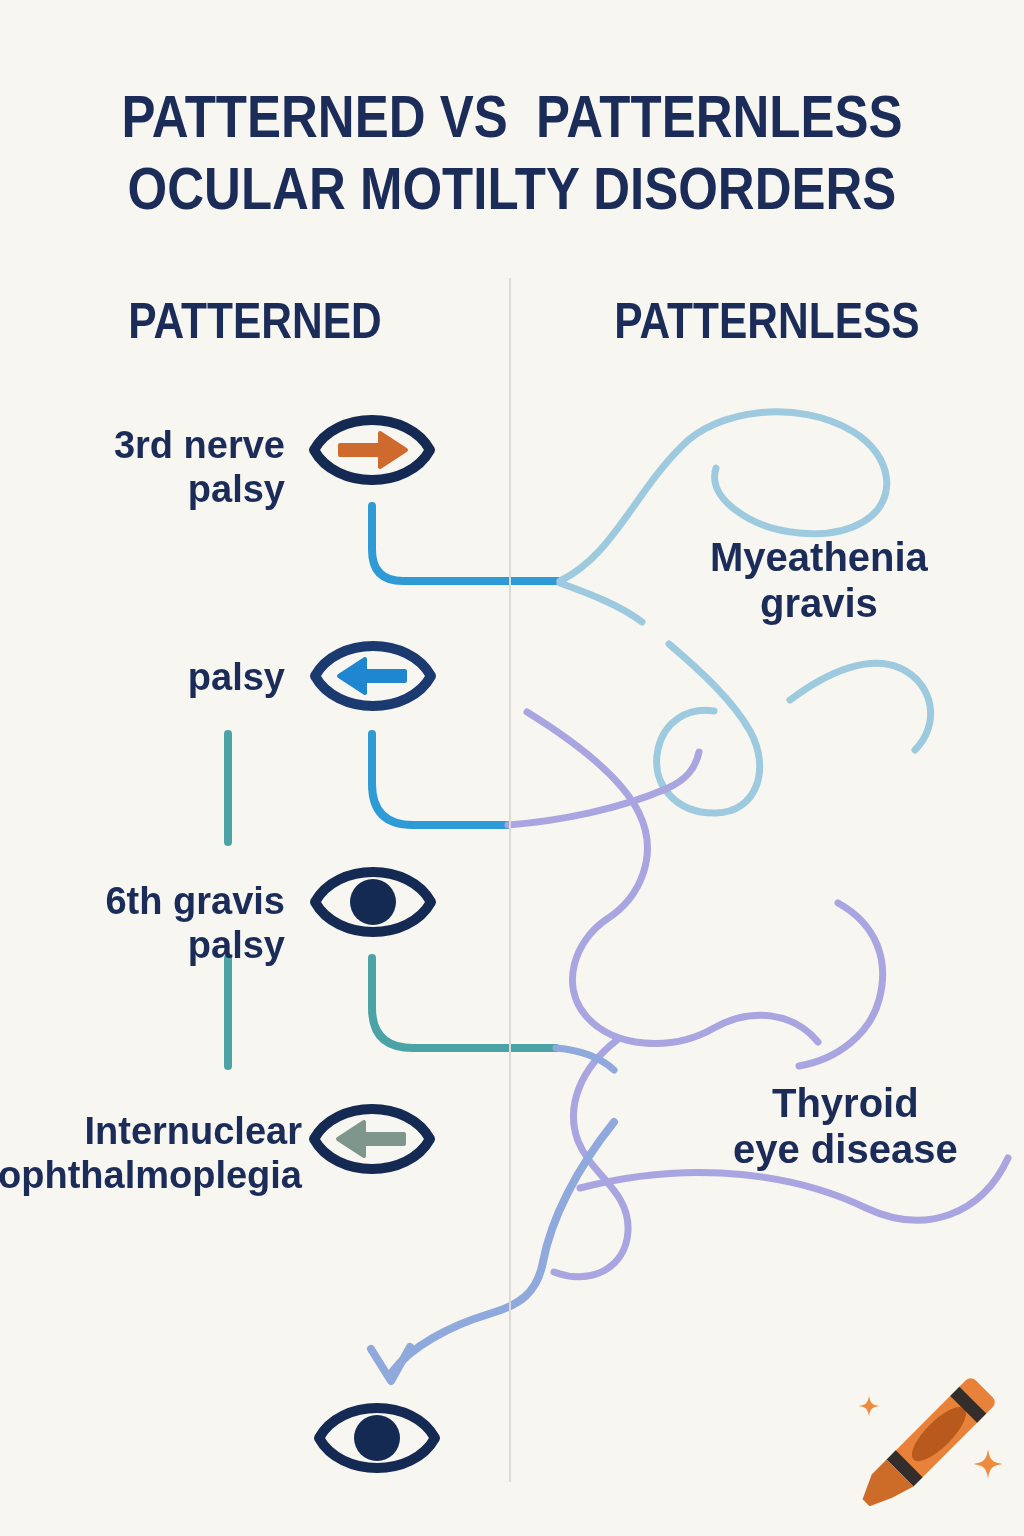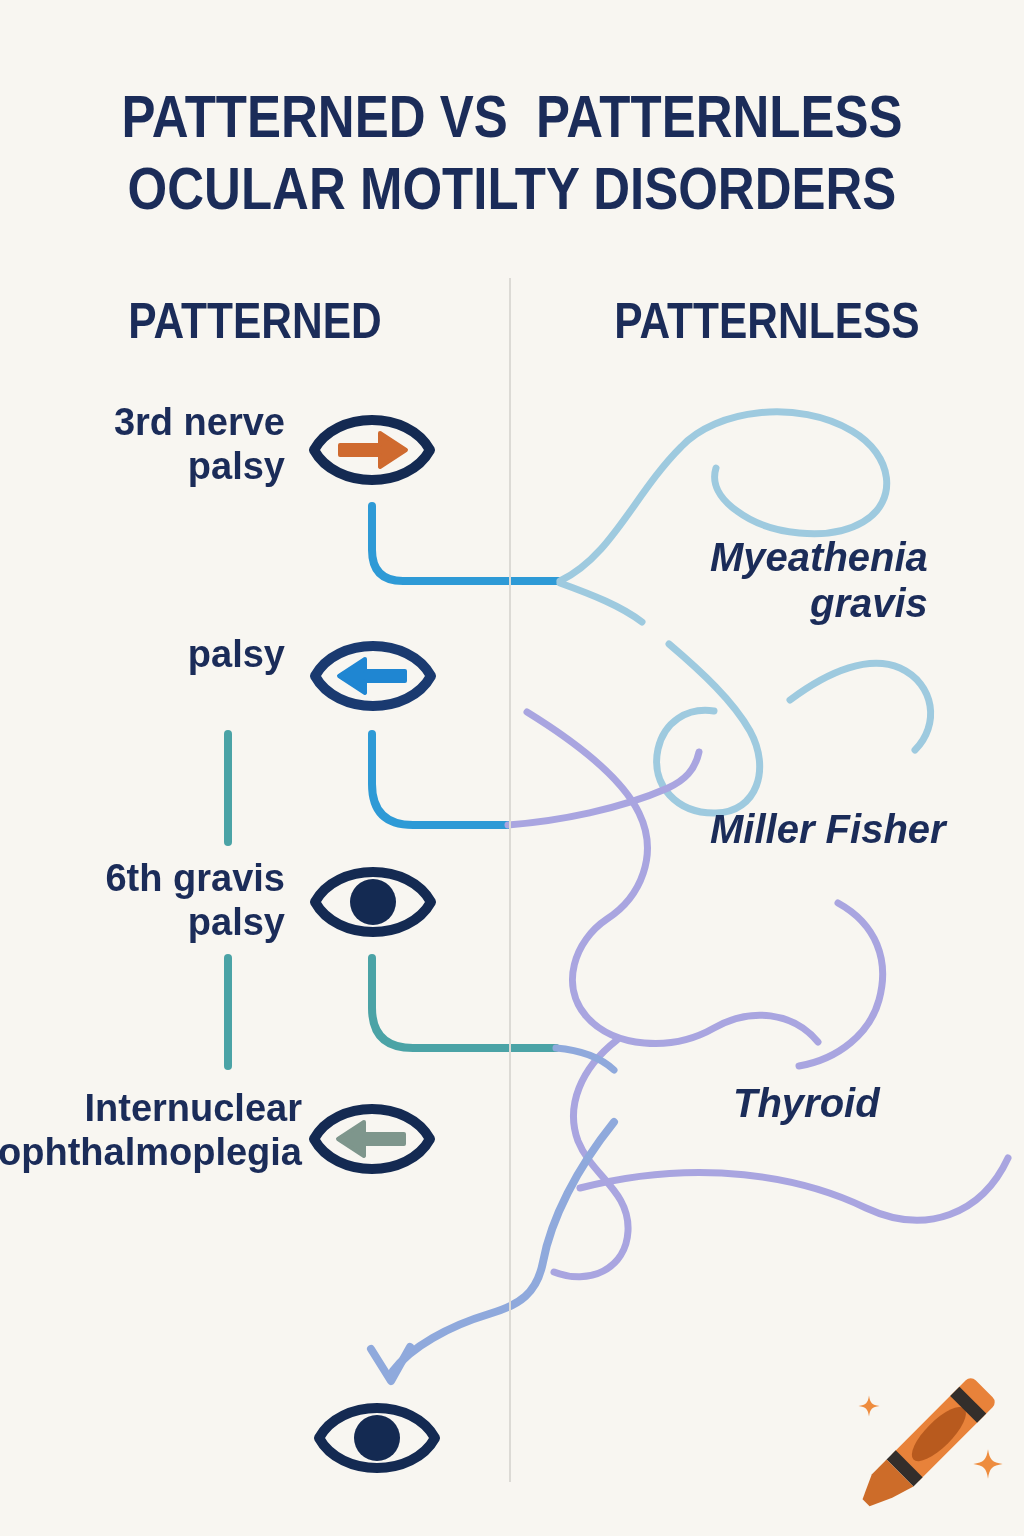--- a/index.html
+++ b/index.html
@@ -26,27 +26,27 @@
   
   .divider{
     position:absolute;left:509px;top:278px;width:2px;height:1204px;
     background:var(--c-divider,#dcdad5);
   }
   
   .label-l{
     position:absolute;text-align:right;
     font-weight:700;font-size:38px;line-height:44px;
     color:var(--c-navy-text,#1b2c59);
+    margin-top:23px;
   }
   
   .label-r{
-    position:absolute;text-align:right;
+    position:absolute;text-align:center;
     font-weight:700;font-size:40px;line-height:46px;
     color:var(--c-navy-text,#1b2c59);
-    font-style:italic;
   }
   svg.diagram{position:absolute;left:0;top:0;}
   
   .s-bright{stroke:var(--c-bright-blue,#2e9ad6);}
   .s-light{stroke:var(--c-light-blue,#9ecadf);}
   .s-teal{stroke:var(--c-teal,#4ba3a6);}
   .s-purple{stroke:var(--c-purple,#a9a5e0);}
   .s-peri{stroke:var(--c-periwinkle,#8fa9dc);}
   .s-navy{stroke:var(--c-eye-outline,#142a52);}
   .s-navy2{stroke:var(--c-eye-outline-blue,#1a3a70);}
@@ -162,17 +162,17 @@
 <div class="label-l" style="top:1086px;right:722px">
   <div>Internuclear</div>
   <div>ophthalmoplegia</div>
 </div>
 
 <div class="label-r" style="top:534px;left:710px">
   <div>Myeathenia</div>
   <div>gravis</div>
 </div>
 <div class="label-r" style="top:806px;left:710px">
-  <div>Miller Fisher</div>
 </div>
 <div class="label-r" style="top:1080px;left:733px">
   <div>Thyroid</div>
+  <div>eye disease</div>
 </div>
 
 </body></html>

